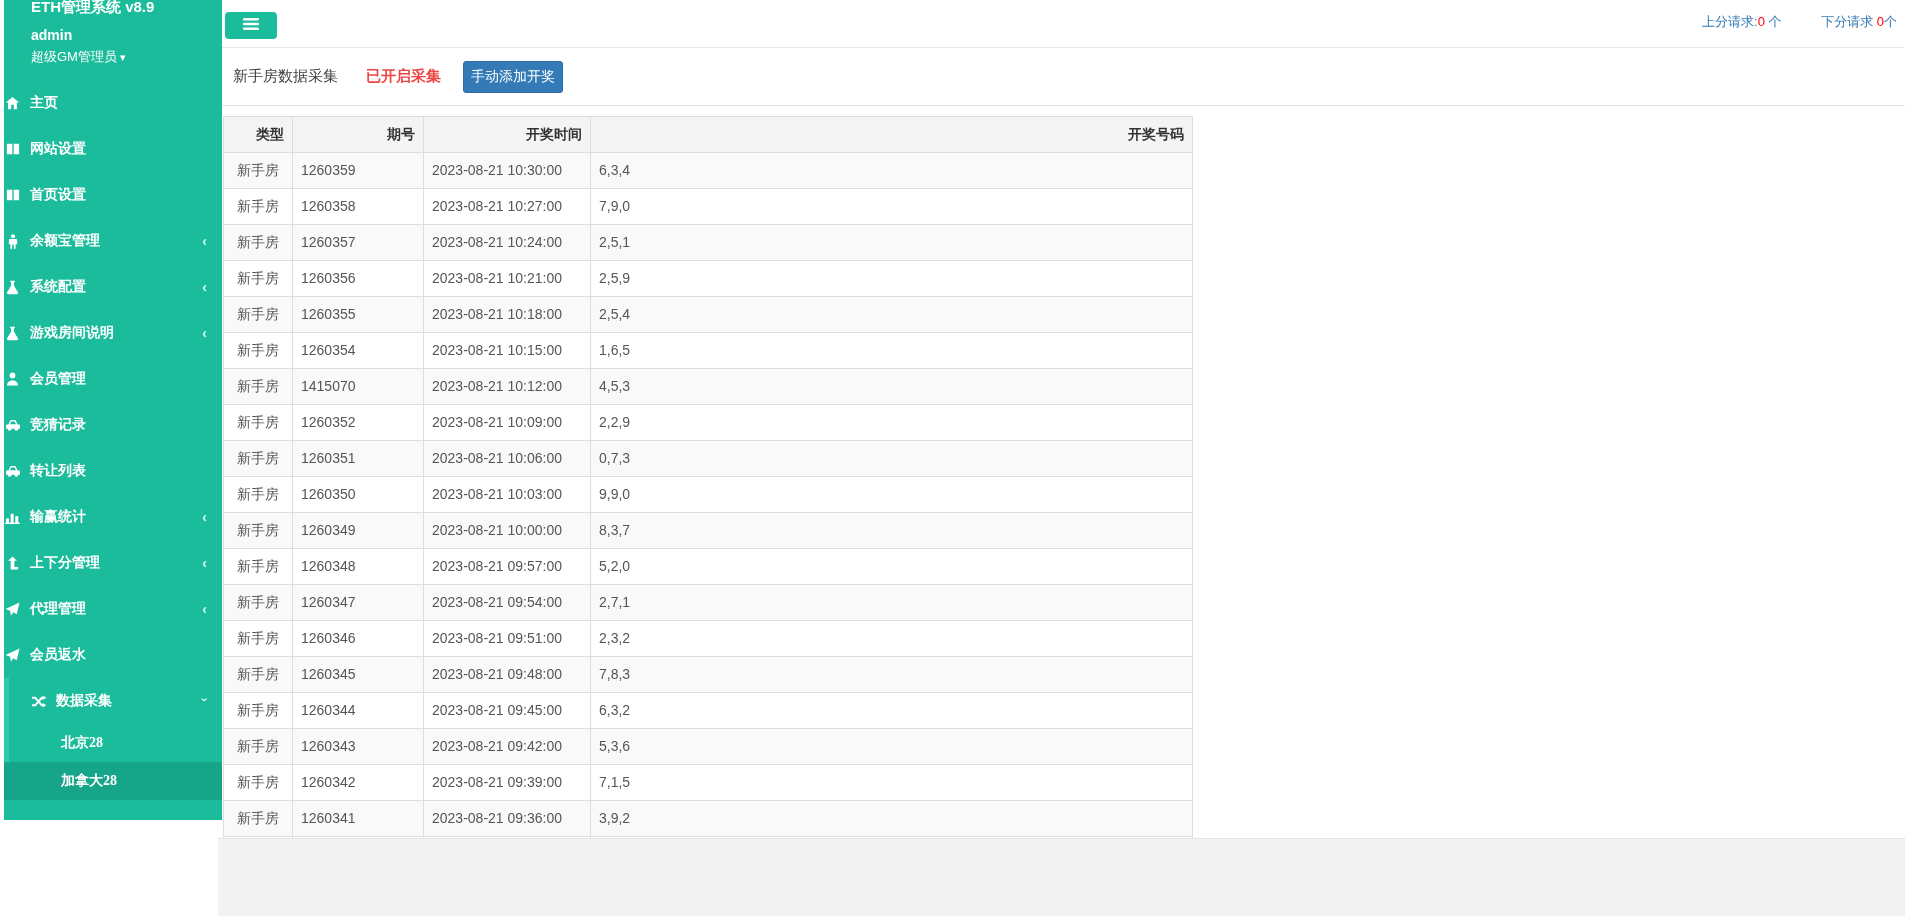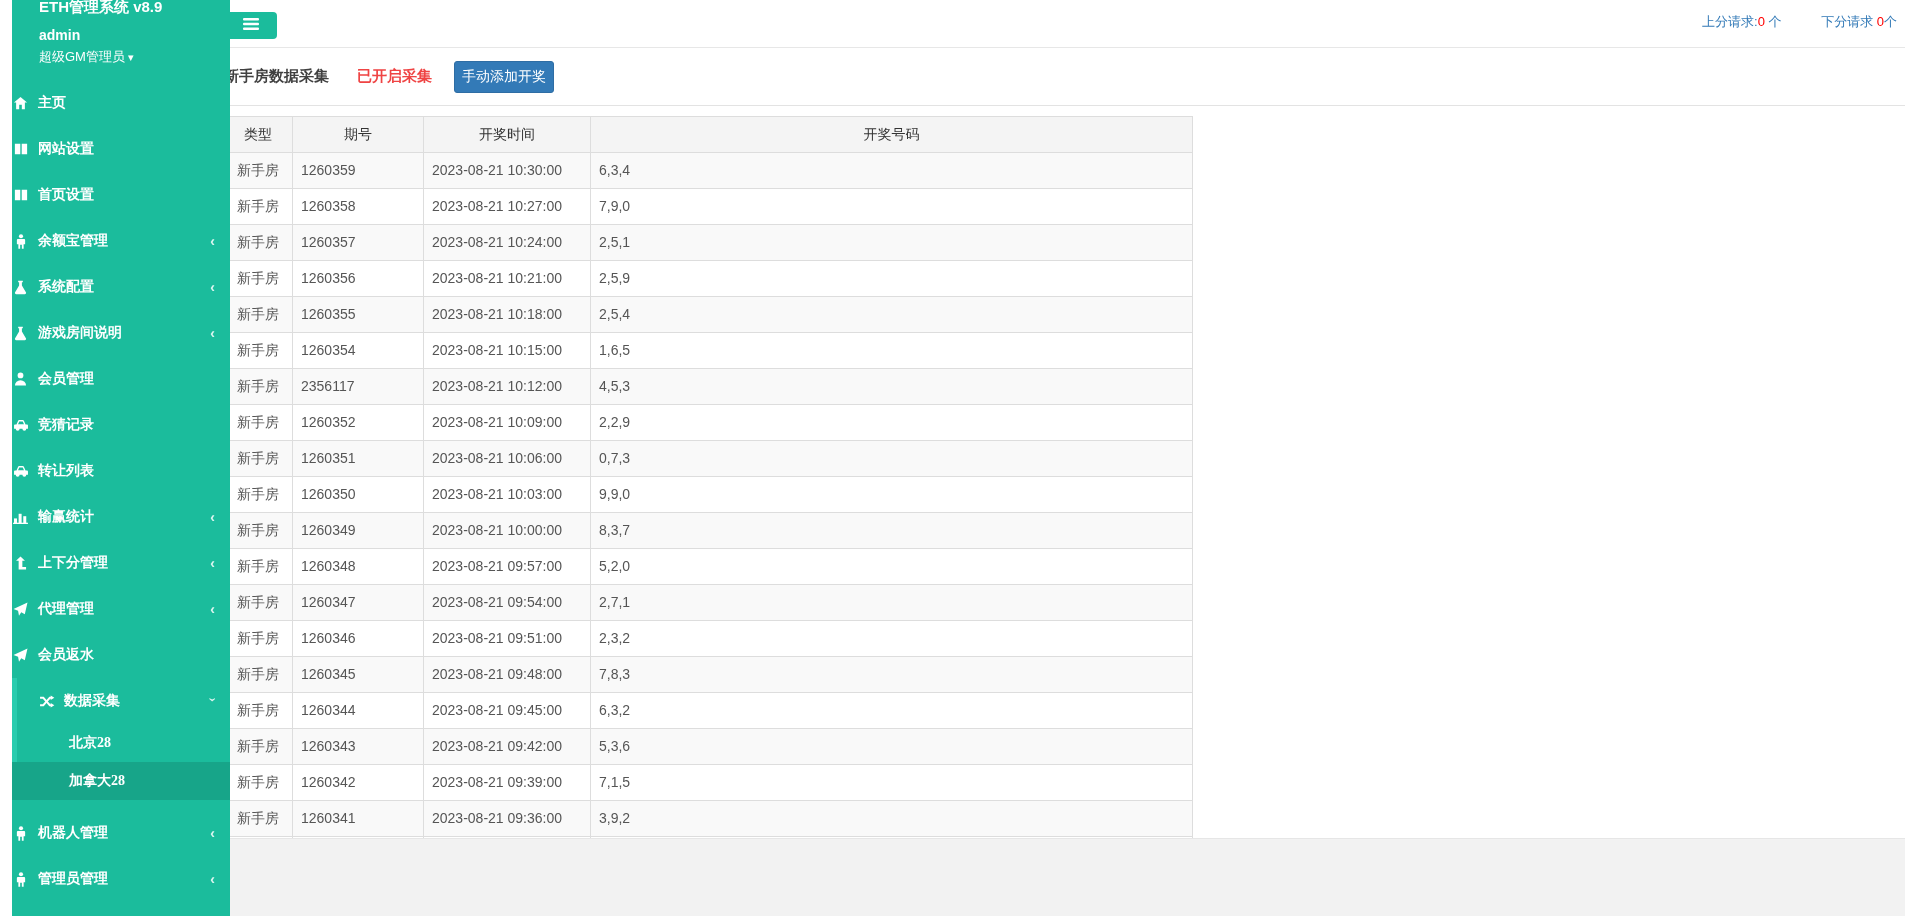--- a/index.html
+++ b/index.html
@@ -3,21 +3,21 @@
 <meta charset="utf-8">
 <style>
   * { box-sizing: border-box; margin: 0; padding: 0; }
   html,body { width:1905px; height:916px; overflow:hidden; }
   body {
     font-family: "Liberation Sans", "DejaVu Sans", sans-serif;
     background:#ffffff; color:#333;
   }
   
   .sidebar {
-    position:fixed; left:12px; top:0; width:218px; height:916px;
+    position:fixed; left:4px; top:0; width:218px; height:820px;
     background:#1bbc9c; color:#fff; overflow:hidden; z-index:10;
   }
   .brand { font-weight:bold; font-size:15px; padding-left:27px; line-height:17px; margin-top:-2px; white-space:nowrap; }
   .user-name { padding-left:27px; font-size:14px; font-weight:bold; margin-top:12px; }
   .user-role { padding-left:27px; font-size:13px; margin-top:5px; cursor:pointer; }
   .user-role .caret { font-size:11px; margin-left:3px; }
   .menu { margin-top:14px; }
   .menu-item {
     position:relative; height:46px; display:flex; align-items:center;
     cursor:pointer; font-size:14px; font-weight:bold; white-space:nowrap;
@@ -47,36 +47,36 @@
   .topbar-right {
     position:absolute; right:8px; top:13px; font-size:13px; color:#337ab7; white-space:nowrap;
   }
   .topbar-right .req-link { cursor:pointer; }
   .topbar-right .req-link + .req-link { margin-left:36px; }
   .topbar-right .req-num { color:#ff0000; }
   .panel-heading {
     height:58px; background:#fff; border-bottom:1px solid #e3e3e3;
     display:flex; align-items:center;
   }
-  .panel-title { margin-left:6px; font-size:15px; color:#404040;font-weight:bold; }
+  .panel-title { margin-left:15px; font-size:15px; color:#404040; }
   .panel-status { margin-left:28px; font-size:15px; font-weight:bold; color:#ef4444; }
   .add-draw-btn {
     margin-left:22px; background:#337ab7; color:#fff; border:1px solid #2e6da4;
     border-radius:3px; font-size:14px; padding:6px 7px; cursor:pointer;
     font-family:inherit;
   }
   .content { height:732px; background:#fff; overflow:hidden; }
   table.data-table {
     margin:10px 0 0 5px; border-collapse:collapse; table-layout:fixed; width:969px;
     font-size:14px;
   }
   .data-table th, .data-table td {
     border:1px solid #ddd; padding:8px; line-height:19px; overflow:hidden; white-space:nowrap;
   }
-  .data-table th { background:#f4f4f4; text-align:center; color:#333; font-weight:normal; }
+  .data-table th { background:#f4f4f4; text-align:right; color:#333; font-weight:bold; }
   .data-table td { color:#555; }
   .data-table tbody tr:nth-child(odd) td { background:#f9f9f9; }
   .data-table td.c-type { text-align:center; }
   .footer-area { height:78px; background:#f2f2f2; border-top:1px solid #e6e6e6; }
 </style>
 </head>
 <body>
 
 <aside class="sidebar">
   <div class="brand">ETH管理系统 v8.9</div>
@@ -320,21 +320,21 @@
             <td class="c-numbers">2,5,4</td>
           </tr>
           <tr>
             <td class="c-type">新手房</td>
             <td class="c-issue">1260354</td>
             <td class="c-time">2023-08-21 10:15:00</td>
             <td class="c-numbers">1,6,5</td>
           </tr>
           <tr>
             <td class="c-type">新手房</td>
-            <td class="c-issue">2356117</td>
+            <td class="c-issue">1415070</td>
             <td class="c-time">2023-08-21 10:12:00</td>
             <td class="c-numbers">4,5,3</td>
           </tr>
           <tr>
             <td class="c-type">新手房</td>
             <td class="c-issue">1260352</td>
             <td class="c-time">2023-08-21 10:09:00</td>
             <td class="c-numbers">2,2,9</td>
           </tr>
           <tr>

